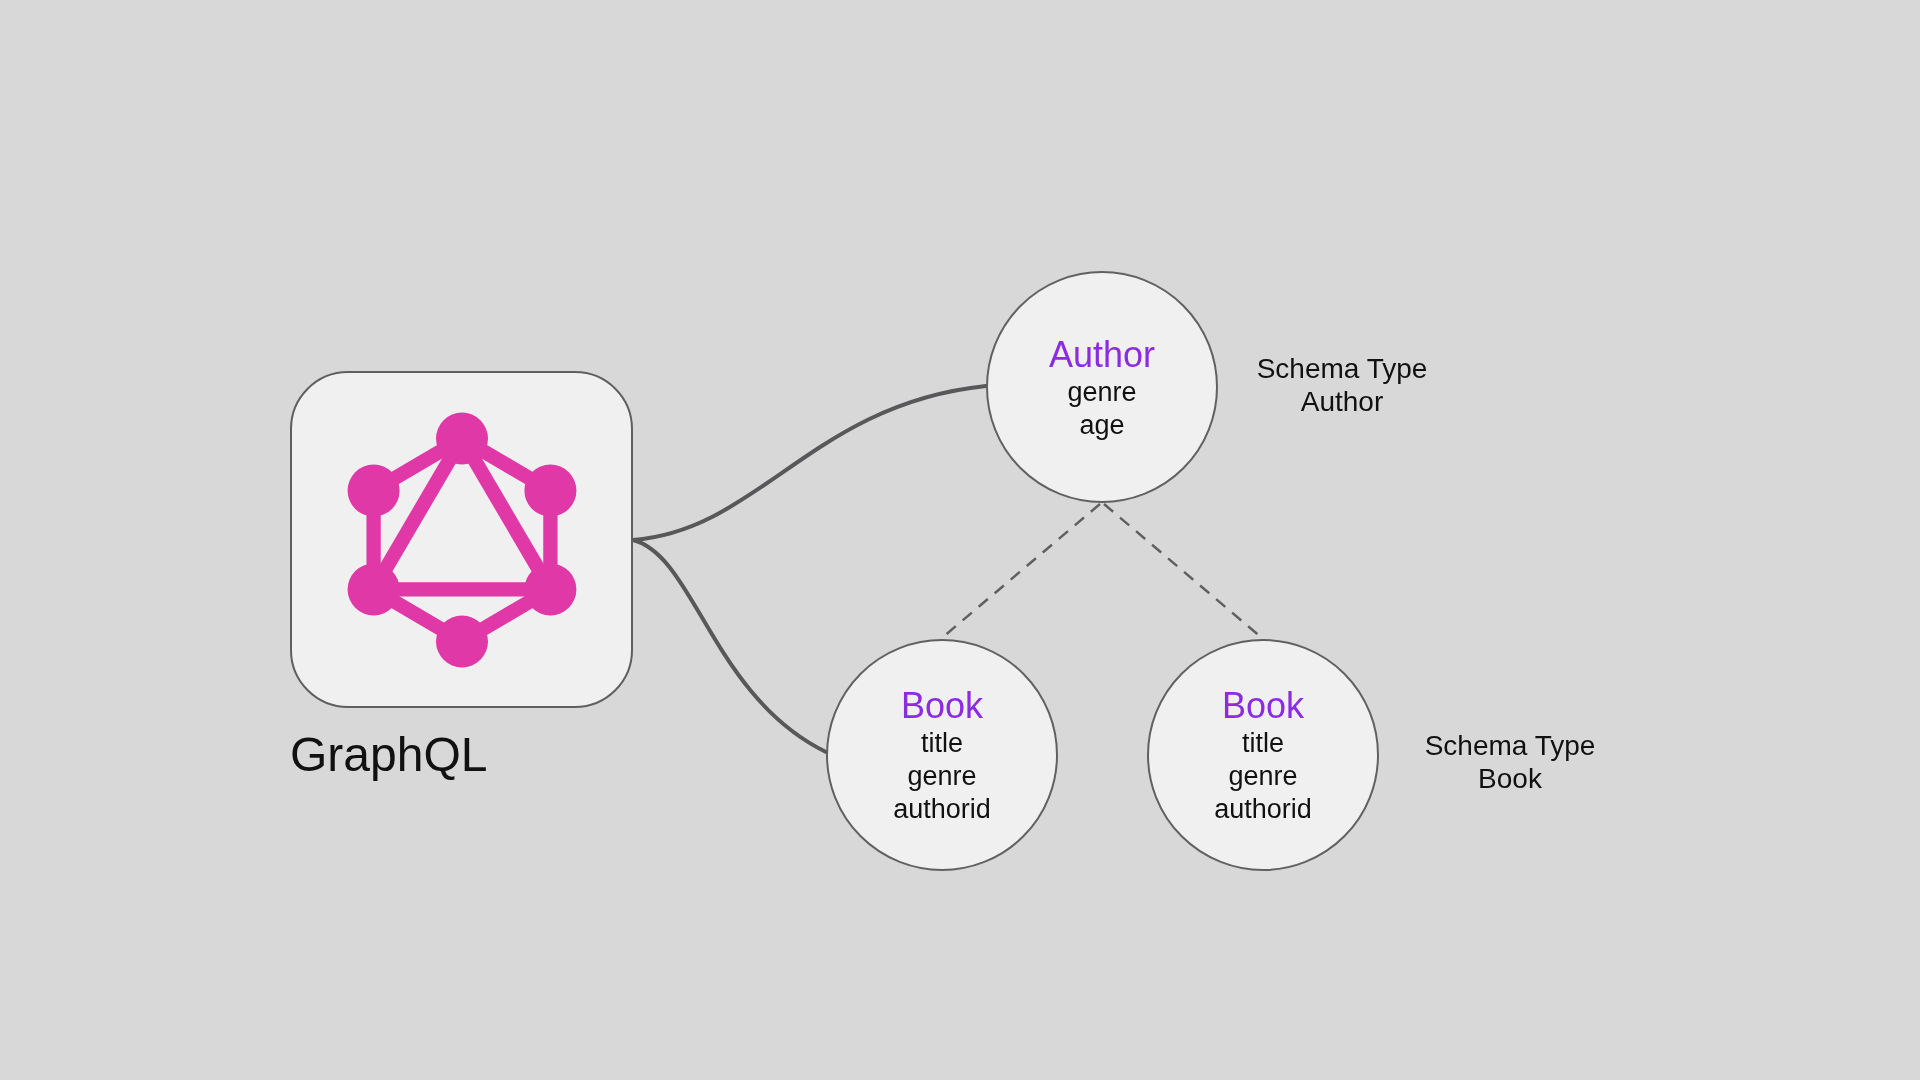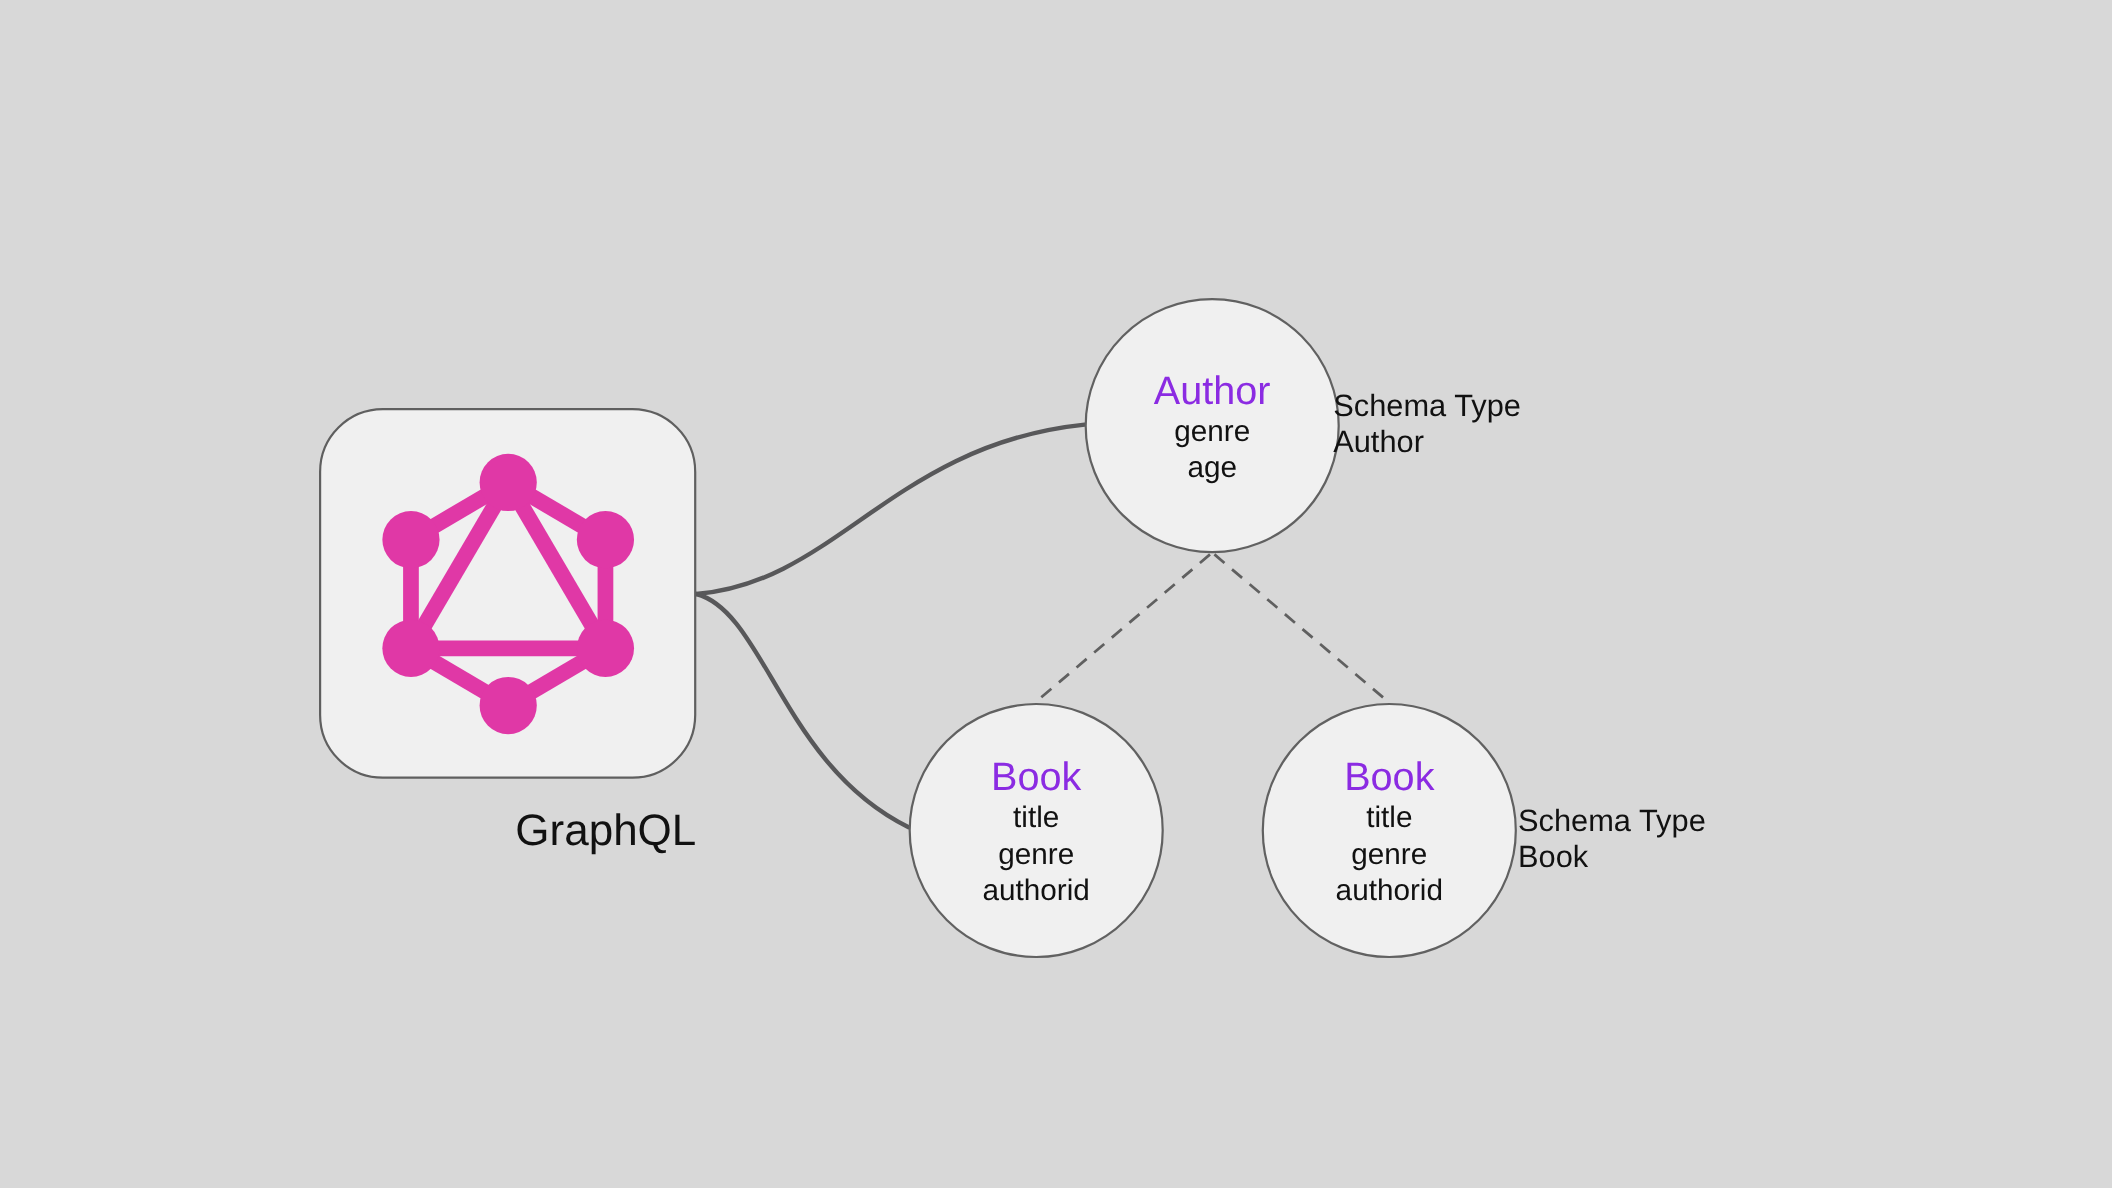--- a/index.html
+++ b/index.html
@@ -34,22 +34,22 @@
   }
   .graphql-logo {
     width: 234px;
     height: 260px;
     display: block;
   }
   .graphql-label {
     position: absolute;
     left: 290px; top: 733px;
     width: 343px;
-    text-align: right;
-    font-size: 40px;
+    text-align: left;
+    font-size: 48px;
     line-height: 44px;
     color: #111111;
   }
   .node {
     position: absolute;
     width: 232px; height: 232px;
     box-sizing: border-box;
     background: #f0f0f0;
     border: 2px solid #616161;
     border-radius: 50%;
@@ -68,20 +68,21 @@
     color: #8b2be2;
   }
   .node-field {
     font-size: 27px;
     line-height: 33px;
     color: #111111;
   }
   .annotation {
     position: absolute;
     width: 260px;
+    text-align: center;
     font-size: 28px;
     line-height: 33px;
     color: #111111;
   }
   .annotation-author { left: 1212px; top: 352px; }
   .annotation-book   { left: 1380px; top: 729px; }
 </style>
 </head>
 <body>
 

